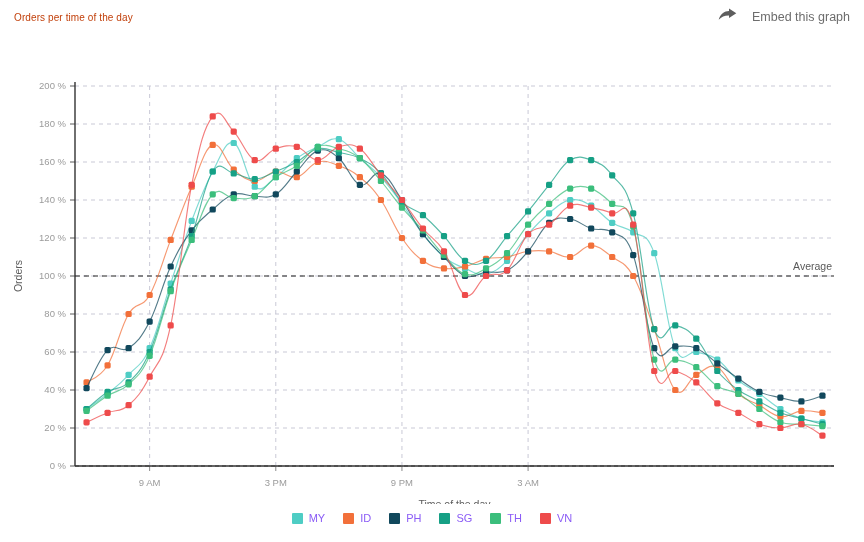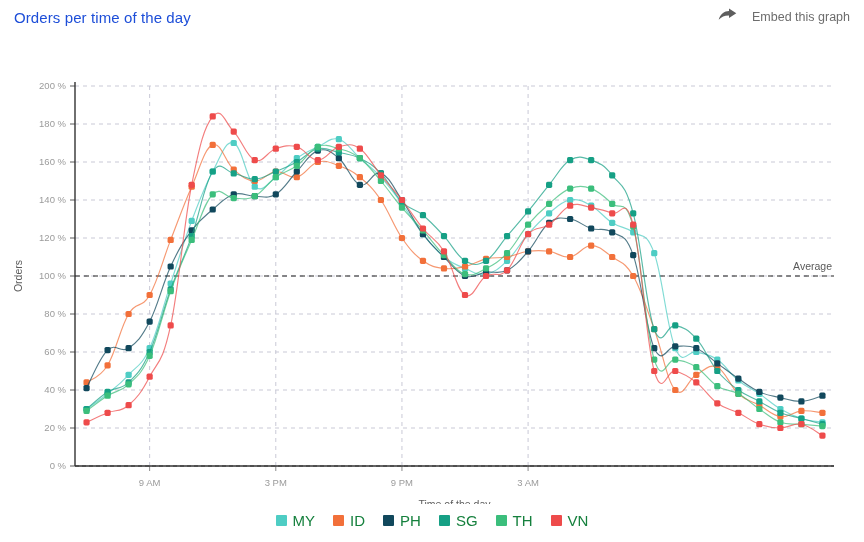--- a/index.html
+++ b/index.html
@@ -26,22 +26,22 @@
     left: 0; top: 0;
     width: 864px;
     height: 34px;
     display: flex;
     align-items: center;
     justify-content: space-between;
     padding: 0 14px;
     box-sizing: border-box;
   }
   .page-title {
-    font-size: 15px;
-    color: #1d4ed8;
+    font-size: 10px;
+    color: #c2410c;
     letter-spacing: .1px;
     white-space: nowrap;
   }
   .embed-link {
     display: flex;
     align-items: center;
     gap: 15px;
     cursor: pointer;
     user-select: none;
   }
@@ -95,22 +95,22 @@
     cursor: pointer;
     user-select: none;
   }
   .legend-swatch {
     width: 11px;
     height: 11px;
     border-radius: 1px;
     display: block;
   }
   .legend-text {
-    font-size: 15px;
-    color: #15803d;
+    font-size: 11px;
+    color: #8b5cf6;
   }
 </style>
 </head>
 <body>
 
 <div id="app">
 
   <div class="header">
     <div class="page-title">Orders per time of the day</div>
     <div class="embed-link">

